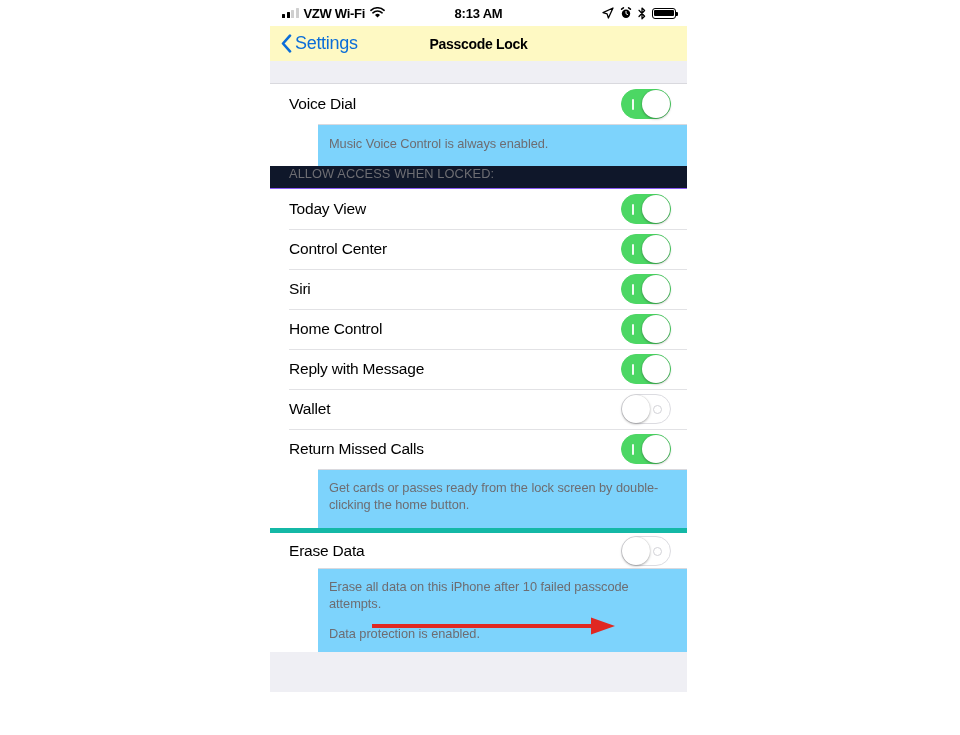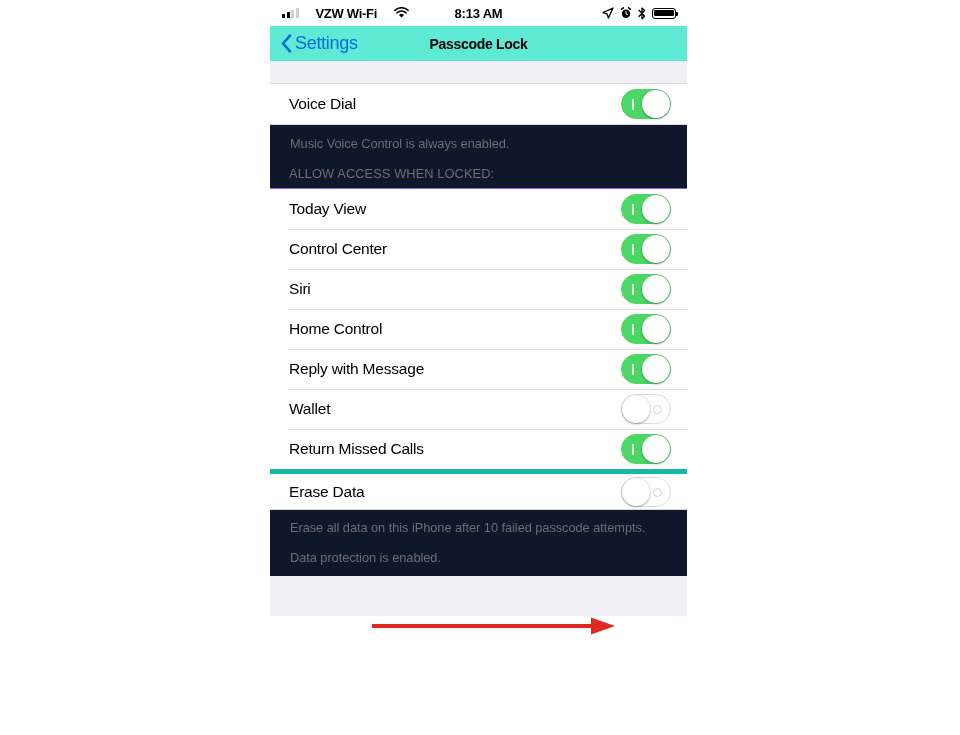--- a/index.html
+++ b/index.html
@@ -35,21 +35,21 @@
     height: 26px;
     background: #ffffff;
     display: flex;
     align-items: center;
   }
   .sb-left {
     position: absolute;
     left: 12px;
     display: flex;
     align-items: center;
-    gap: 17px;
+    gap: 5px;
   }
   .sb-center {
     position: absolute;
     left: 0; right: 0;
     text-align: center;
     font-size: 13px;
     font-weight: bold;
     color: #000;
     letter-spacing: -0.2px;
   }
@@ -104,21 +104,21 @@
     display: block;
     height: 100%;
     background: #000;
     border-radius: 1px;
   }
 
   
   .nav-bar {
     position: relative;
     height: 35px;
-    background: #5eead4;
+    background: #fef9c3;
     display: flex;
     align-items: center;
   }
   .nav-back {
     position: absolute;
     left: 11px;
     display: flex;
     align-items: center;
     gap: 3px;
     cursor: pointer;
@@ -210,24 +210,25 @@
     position: absolute;
     right: 8px; top: 10px;
     width: 9px; height: 9px;
     border: 1.3px solid #d2d2d7;
     border-radius: 50%;
     box-sizing: border-box;
   }
 
   
   .footer {
-    background: #0f172a;
+    background: #7dd3fc;
     border-top: 1px solid #d9d9de;
-    padding: 10px 19px 10px 20px;
-    box-sizing: border-box;
+    padding: 10px 19px 10px 11px;
+    box-sizing: border-box;
+    margin-left: 48px;
   }
   .footer.nobord { border-top: none; }
   .footer p {
     margin: 0;
     font-size: 12.8px;
     line-height: 17px;
     color: #6d6d72;
     letter-spacing: -0.05px;
   }
   .footer p + p { margin-top: 13px; }
@@ -379,20 +380,23 @@
       </div>
       <div class="row">
         <span class="row-label">Return Missed Calls</span>
         <span class="switch on">
           <span class="mark"></span>
           <span class="knob"></span>
         </span>
       </div>
     </div>
 
+    <div class="footer" style="padding-top:9px;padding-bottom:15px;">
+      <p>Get cards or passes ready from the lock screen by double-clicking the home button.</p>
+    </div>
 
     <div class="row" style="border-top:5px solid #14b8a6;">
       <span class="row-label">Erase Data</span>
       <span class="switch off">
         <span class="mark"></span>
         <span class="knob"></span>
       </span>
     </div>
 
     <div class="footer" style="padding-top:9px;">

